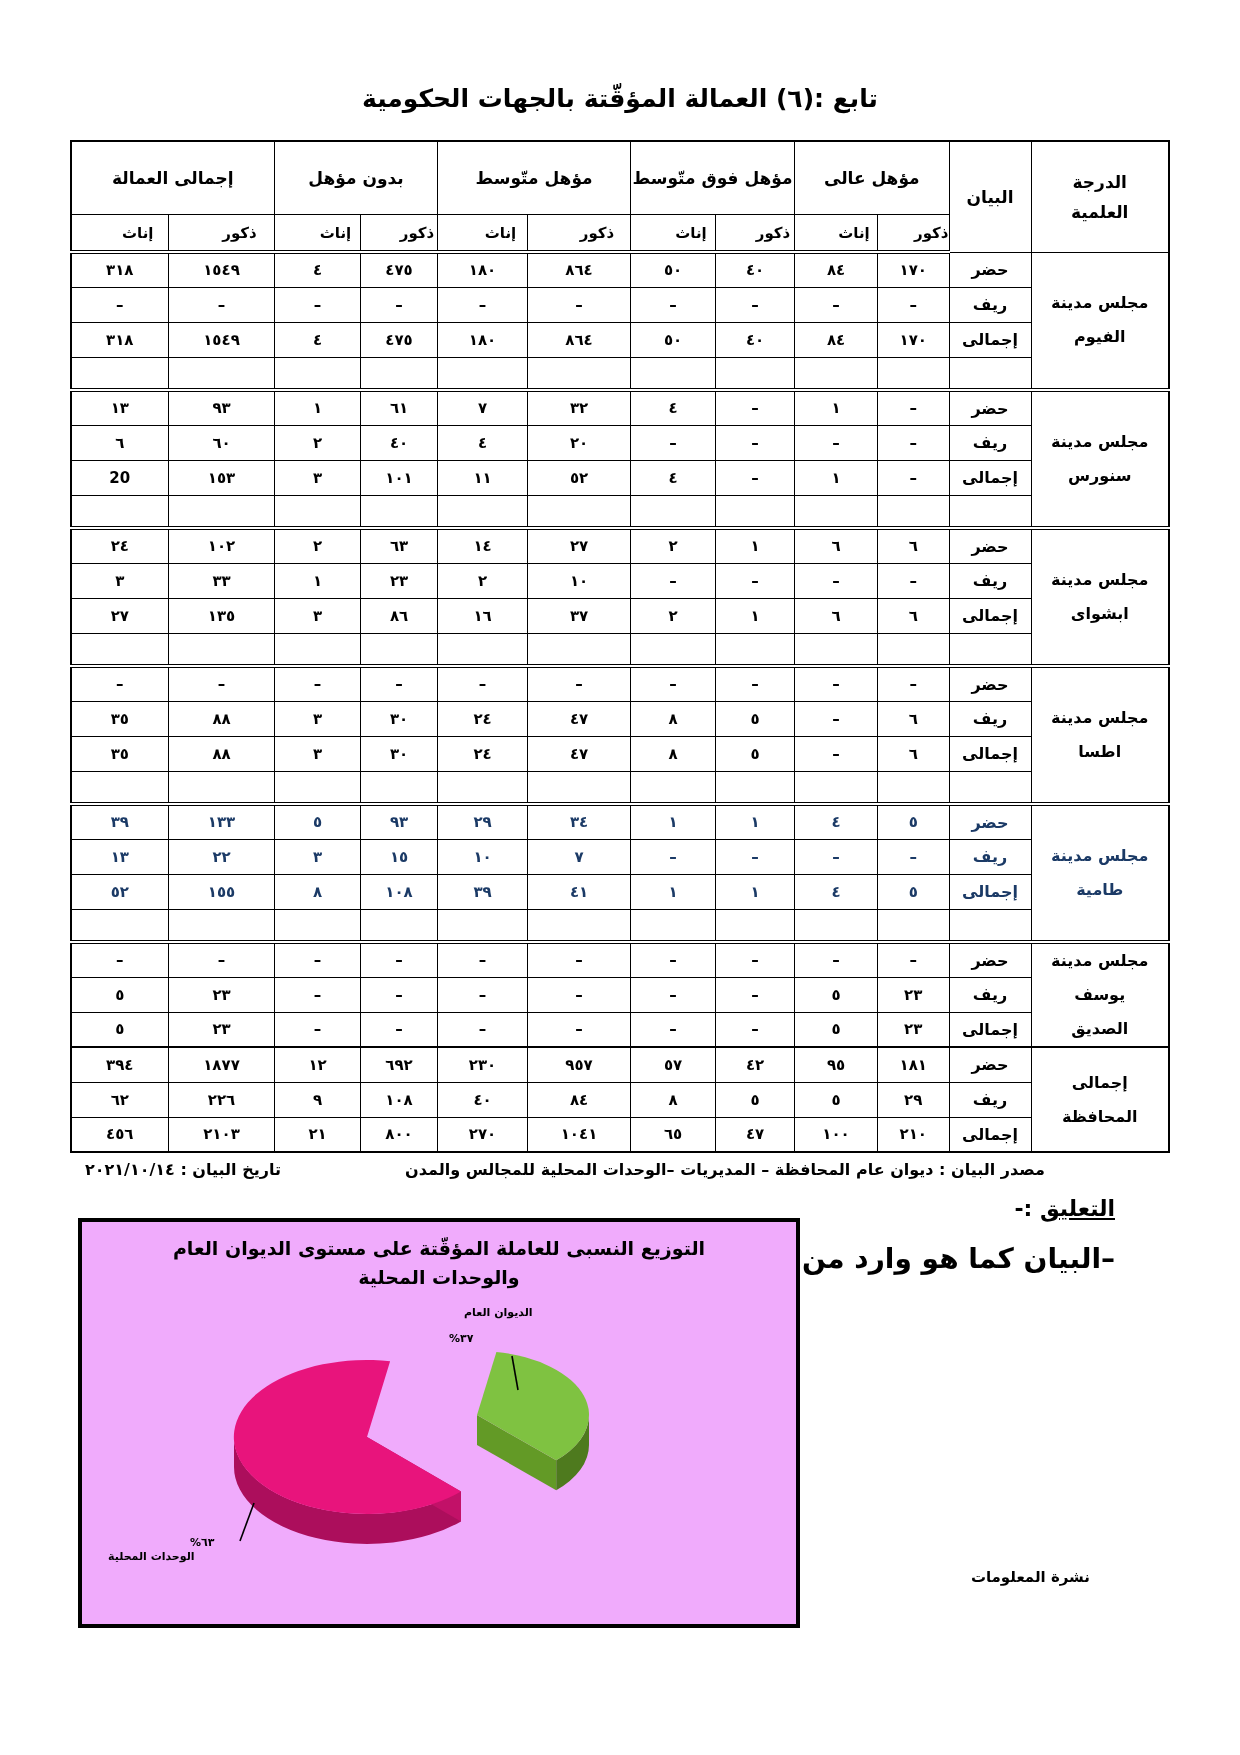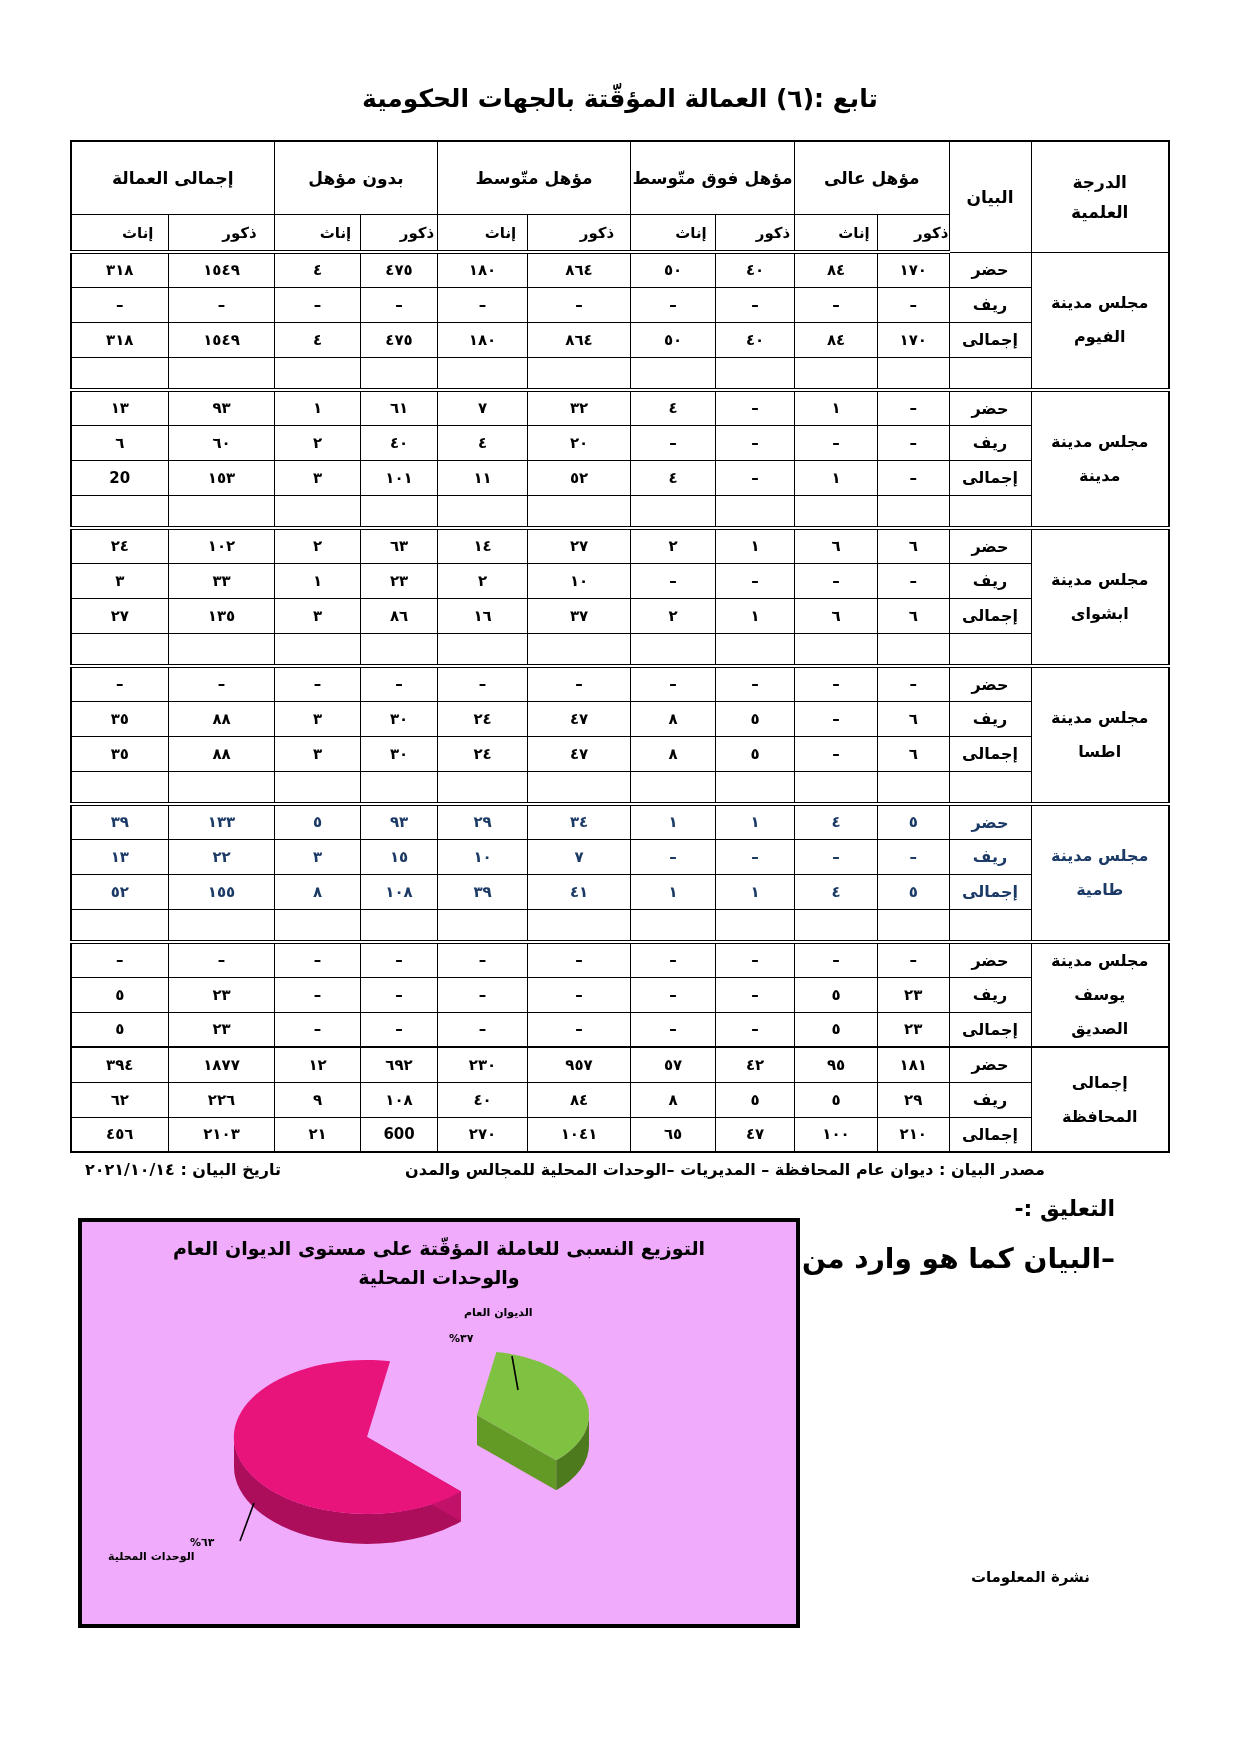--- a/index.html
+++ b/index.html
@@ -30,21 +30,21 @@
   td.rlabel{font-size:16px;}
   td.name{vertical-align:top;padding-top:1px;font-size:16px;}
   td.name div{line-height:34px;}
   tr.bs > td{border-top:4px double #000;}
   tr.ts > td{border-top:2.5px solid #000;}
   tbody.navy td{color:#1B3A66;}
   
   #src-line{top:1160px;right:195px;font-size:16px;font-weight:bold;}
   #date-line{top:1160px;left:85px;font-size:16px;font-weight:bold;}
   #comment-head{top:1196px;right:125px;font-size:22px;font-weight:bold;}
-  #comment-head .u{text-align:center;}
+  #comment-head .u{text-decoration:underline;text-align:center;}
   #comment-body{top:1242px;right:125px;font-size:28px;font-weight:bold;}
   #info-note{top:1568px;right:150px;font-size:15px;font-weight:bold;}
   
   #chart-frame{
     top:1218px;left:78px;width:722px;height:410px;border:4px solid #000;
     box-sizing:border-box;background:#f0abfc;
   }
   #chart-title{margin:12px auto 0;width:580px;text-align:center;
     font-size:19px;font-weight:bold;line-height:1.55;}
   #pie-svg{position:absolute;left:0;top:0;width:722px;height:410px;}
@@ -156,21 +156,21 @@
           <td class="val"></td>
           <td class="val"></td>
           <td class="val"></td>
           <td class="val"></td>
         </tr>
       </tbody>
       <tbody>
         <tr class="bs" style="height: 35px;">
           <td class="name" rowspan="4">
             <div>مجلس مدينة</div>
-            <div>مدينة</div>
+            <div>سنورس</div>
           </td>
           <td class="rlabel">حضر</td>
           <td class="val">–</td>
           <td class="val">١</td>
           <td class="val">–</td>
           <td class="val">٤</td>
           <td class="val">٣٢</td>
           <td class="val">٧</td>
           <td class="val">٦١</td>
           <td class="val">١</td>
@@ -469,21 +469,21 @@
           <td class="val">٦٢</td>
         </tr>
         <tr style="height: 35px;">
           <td class="rlabel">إجمالى</td>
           <td class="val">٢١٠</td>
           <td class="val">١٠٠</td>
           <td class="val">٤٧</td>
           <td class="val">٦٥</td>
           <td class="val">١٠٤١</td>
           <td class="val">٢٧٠</td>
-          <td class="val">600</td>
+          <td class="val">٨٠٠</td>
           <td class="val">٢١</td>
           <td class="val">٢١٠٣</td>
           <td class="val">٤٥٦</td>
         </tr>
       </tbody>
     </table>
 </div>
 
 <div id="src-line" class="abs">مصدر البيان : ديوان عام المحافظة – المديريات –الوحدات المحلية للمجالس والمدن</div>
 <div id="date-line" class="abs">تاريخ البيان : ٢٠٢١/١٠/١٤</div>

